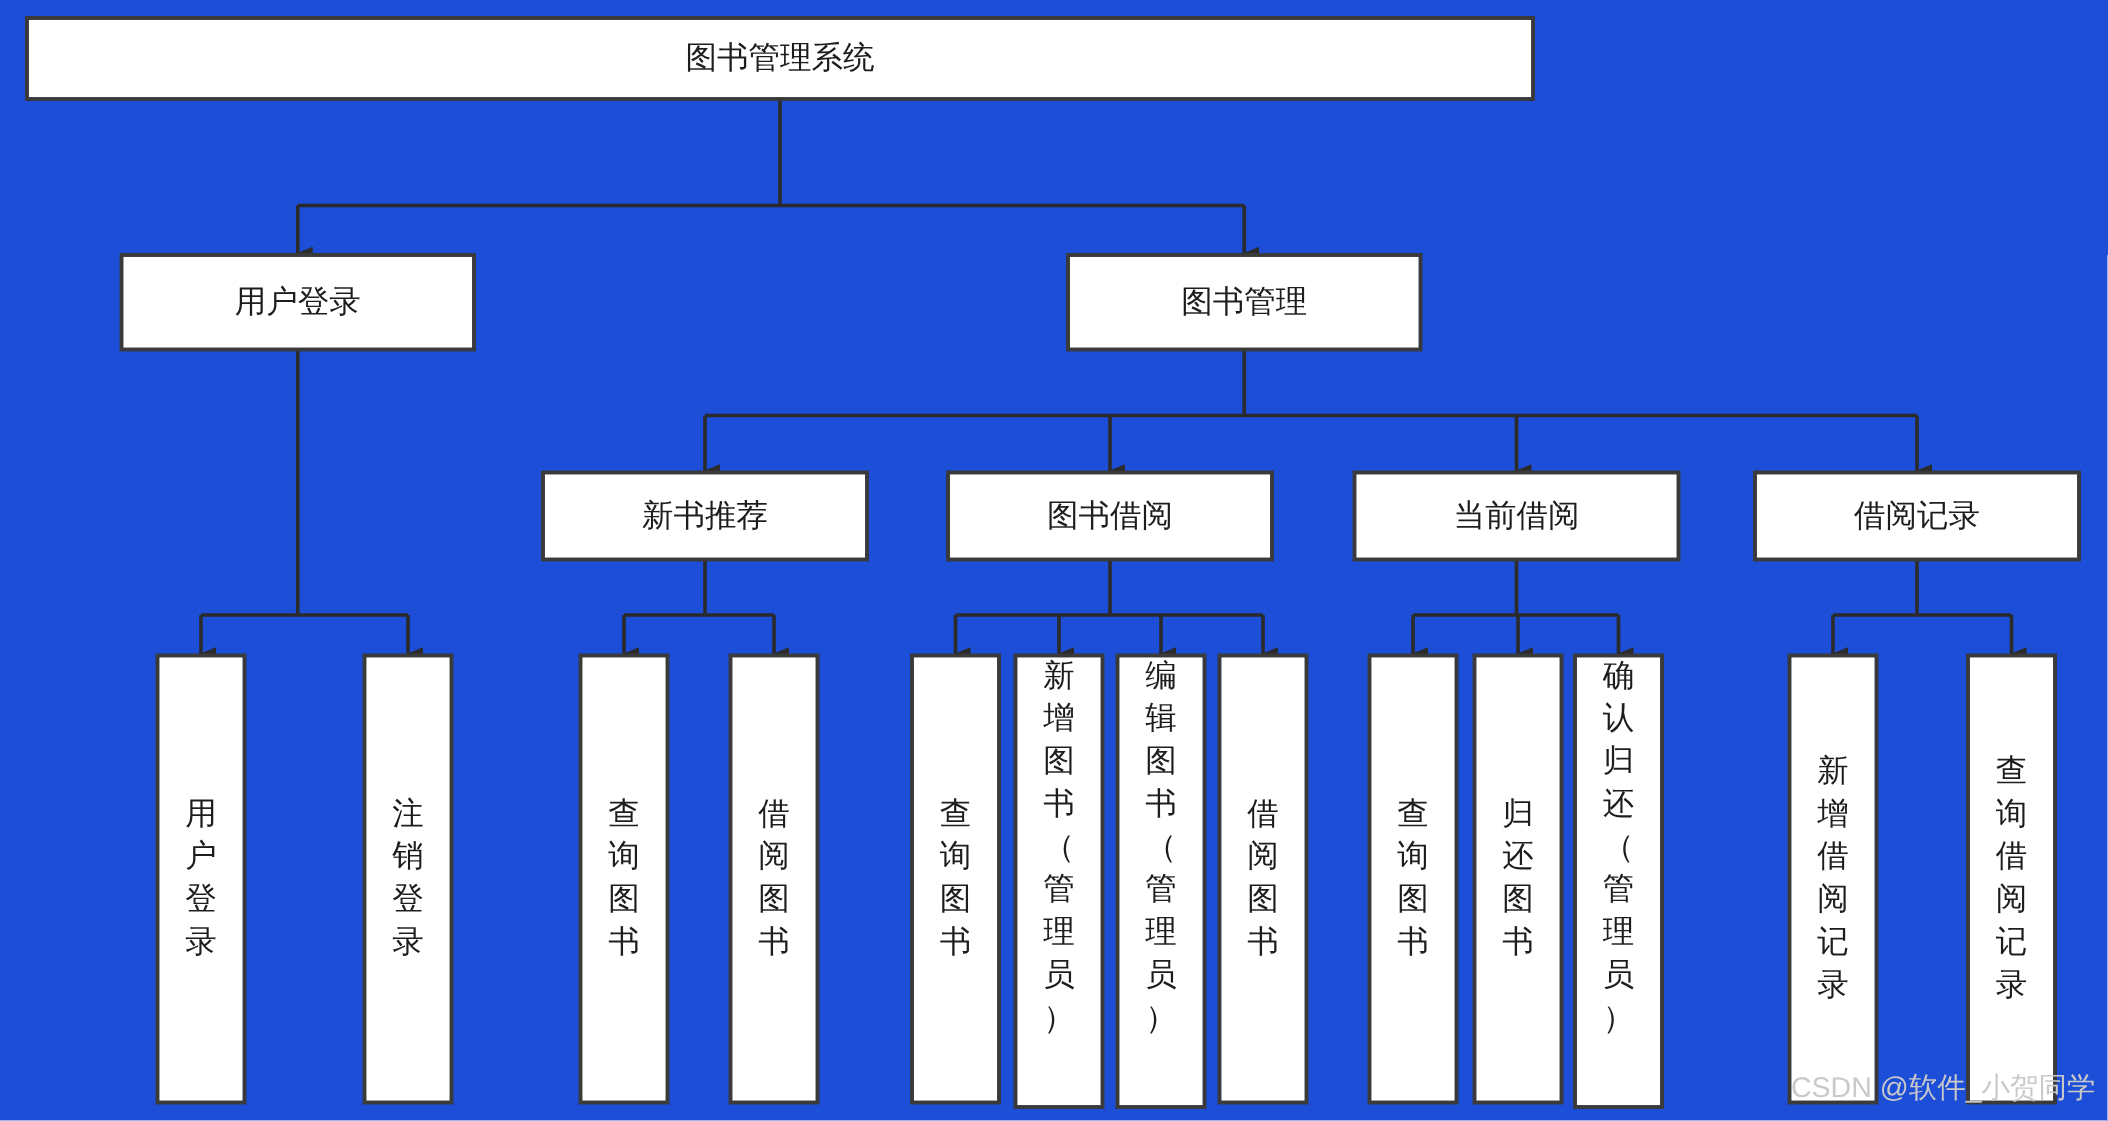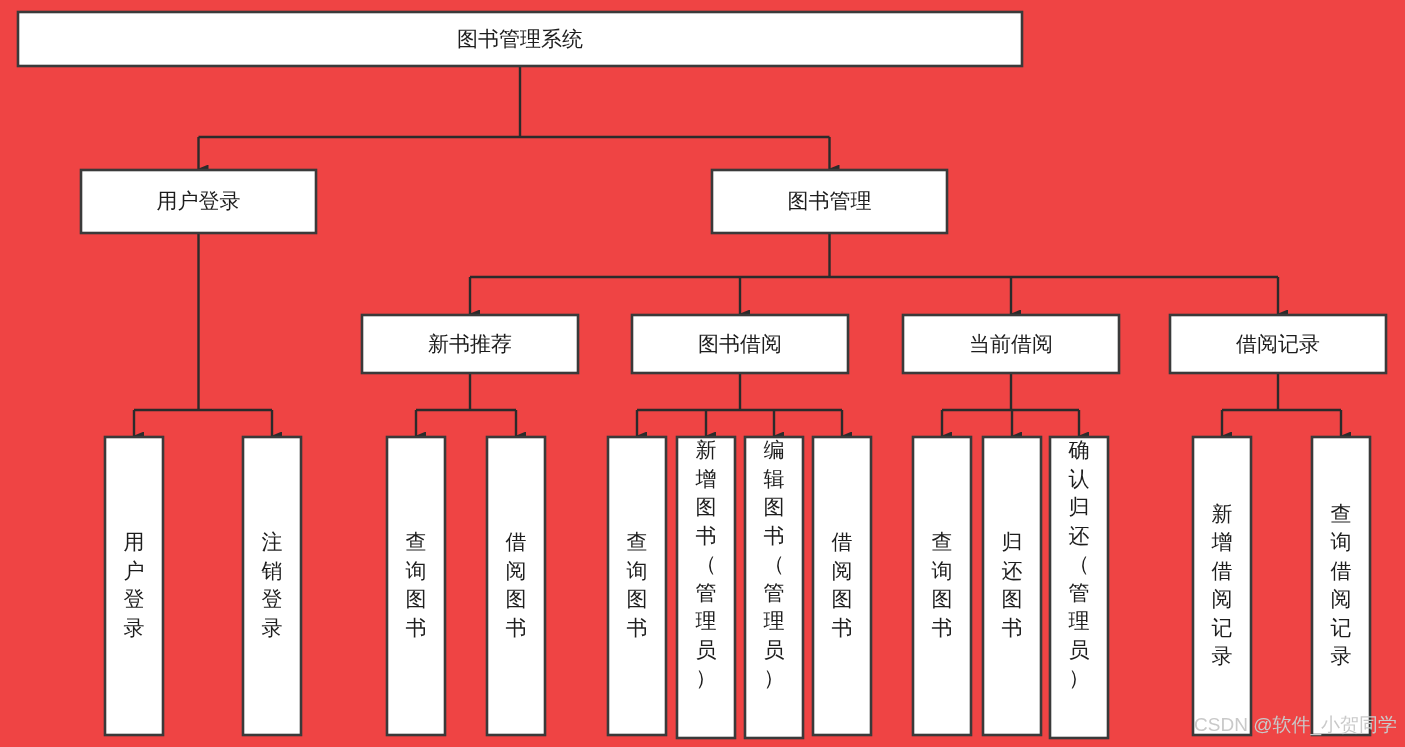--- a/index.html
+++ b/index.html
@@ -10,21 +10,21 @@
   body {
     font-family: "Liberation Sans", "DejaVu Sans", sans-serif;
     width: 1405px;
     height: 747px;
     overflow: hidden;
   }
   #diagram-root {
     position: relative;
     width: 1405px;
     height: 747px;
-    background: #ef4444;
+    background: #1d4ed8;
   }
   svg.diagram-canvas {
     position: absolute;
     left: 0;
     top: 0;
     width: 1405px;
     height: 747px;
     display: block;
   }
   .node-box {

